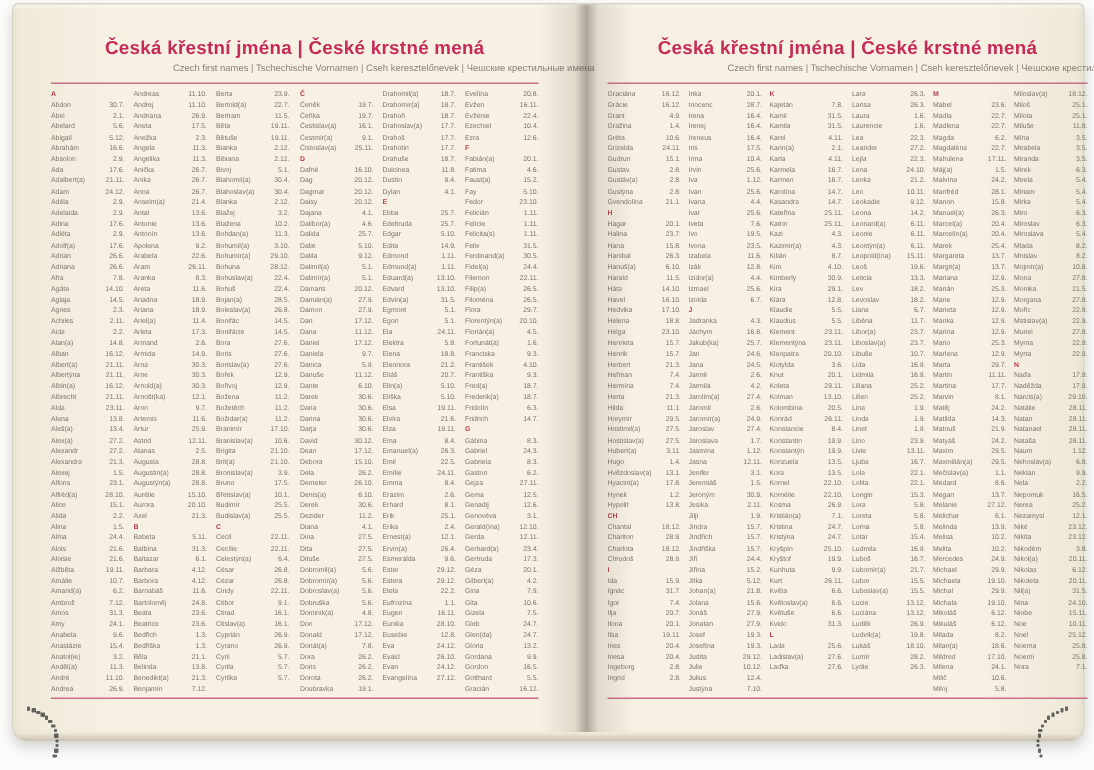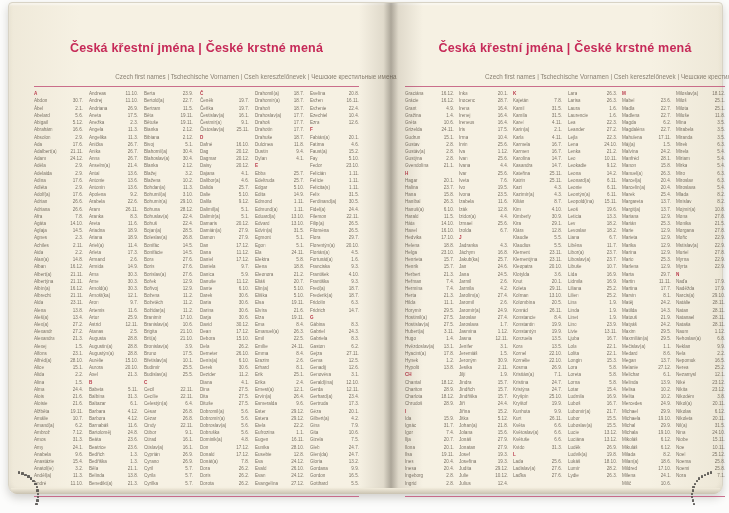--- a/index.html
+++ b/index.html
@@ -21,21 +21,21 @@
     border-radius:0 0 8px 8px;
   }
   .page{position:absolute;top:0;height:484px;}
   .page.left{left:0;width:370px;padding:0 20px 0 25px;box-sizing:border-box;}
   .page.right{left:383px;width:336px;padding:0 3px 0 13px;box-sizing:border-box;}
   .gutter{
     position:absolute;top:0;left:350px;width:64px;height:486px;pointer-events:none;
     background:linear-gradient(90deg,rgba(110,98,80,0) 0%,rgba(110,98,80,.16) 38%,rgba(62,54,42,.40) 50%,rgba(110,98,80,.16) 62%,rgba(110,98,80,0) 100%);
   }
   h1.title{
-    margin:16px;padding-top:22px;height:16px;
+    margin:0;padding-top:22px;height:16px;
     font-size:12.5px;font-weight:bold;letter-spacing:.2px;text-align:center;
     color:var(--title,#c62a58);white-space:nowrap;
   }
   .subtitle{
     margin-top:1px;height:14px;
     font-size:12.6px;color:#8a8173;text-align:center;white-space:nowrap;
     transform:scale(.5);transform-origin:50% 0;
   }
   .rule{height:1.2px;background:var(--rule,#bf4e74);opacity:.8;}
   .rule.top{margin-top:-1px;}

